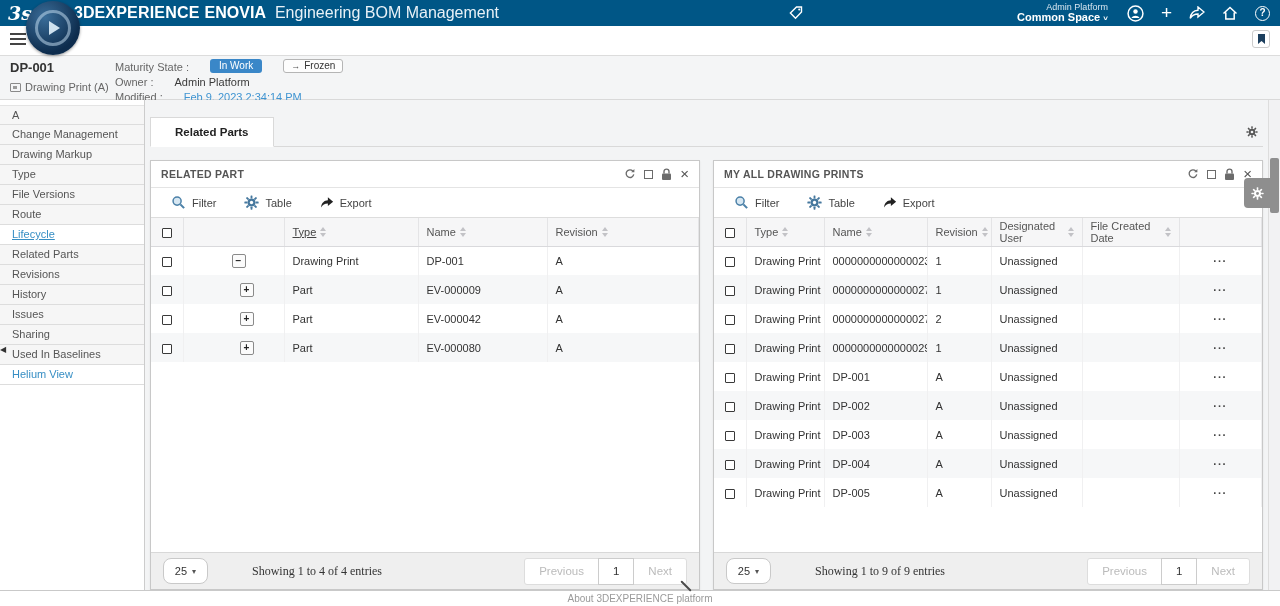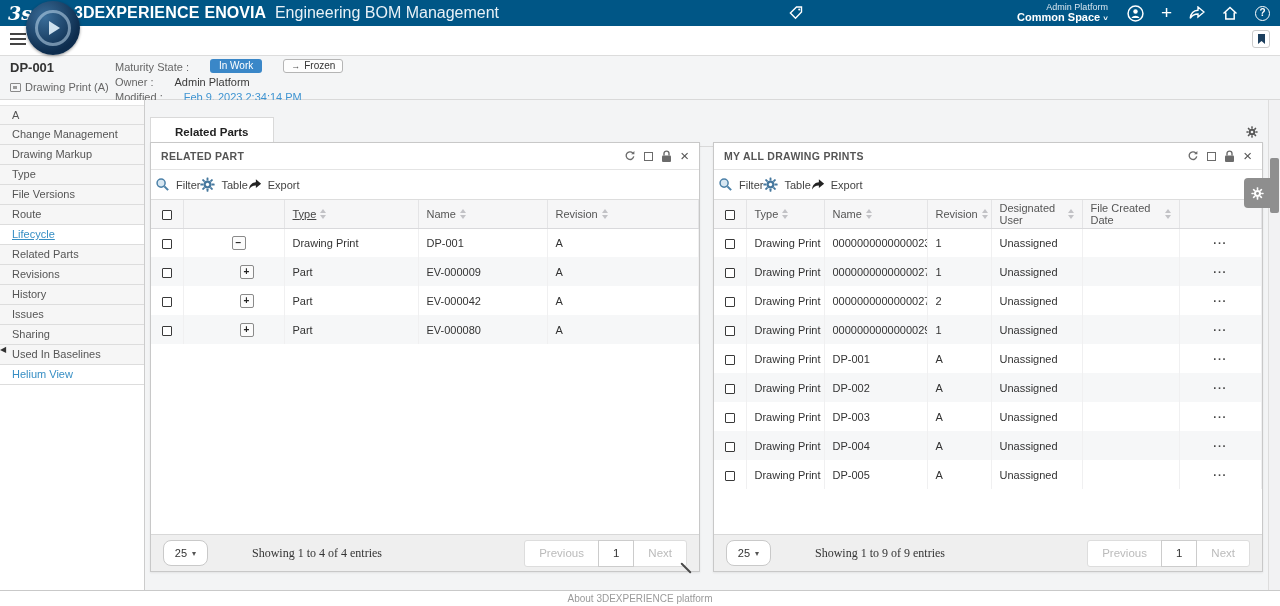--- a/index.html
+++ b/index.html
@@ -96,31 +96,31 @@
 
   
   .tabsbar { position:absolute; left:5px; right:17px; top:17px; height:30px;
     border-bottom:1px solid #d9d9d9; display:flex; }
   .tab { padding:0 24px; line-height:29px; font-size:11.5px; color:#555; cursor:pointer; }
   .tab.active { background:#fff; border:1px solid #d9d9d9; border-bottom:1px solid #fff;
     margin-bottom:-1px; font-weight:bold; color:#222; }
   .content-gear { position:absolute; right:22px; top:26px; color:#555; }
 
   
-  .panel { position:absolute; top:42px; width:550px; height:430px; background:#fff;
+  .panel { position:absolute; top:60px; width:550px; height:430px; background:#fff;
     border:1px solid #c8c8c8; box-shadow:0 1px 2px rgba(0,0,0,.07); }
   .left-panel { left:5px; } .right-panel { left:568px; }
   .panel-header { height:27px; border-bottom:1px solid #e4e4e4; display:flex;
     align-items:center; padding:0 10px; }
   .panel-title { font-size:10.5px; font-weight:bold; color:#555; letter-spacing:.3px; }
   .panel-icons { margin-left:auto; display:flex; align-items:center; gap:8px; color:#6b6b6b; }
   .maxi-ic { width:9px; height:9px; border:1.5px solid #6b6b6b; }
   .close-ic { font-size:15px; line-height:12px; color:#555; }
   .panel-toolbar { height:30px; border-bottom:1px solid #ddd; display:flex;
-    align-items:center; padding:0 4px; }
+    align-items:center; padding:0 20px; gap:28px; }
   .tool { display:flex; align-items:center; gap:6px; font-size:11px; color:#444; cursor:pointer; }
 
   table { width:100%; border-collapse:collapse; table-layout:fixed; font-size:11px; color:#333; }
   th { height:28px; background:#f6f6f7; color:#555; font-weight:400; text-align:left;
     padding:0 8px; border-right:1px solid #e4e4e6; border-bottom:1px solid #d9d9dc; }
   th .th-inner { display:flex; align-items:center; justify-content:flex-start; }
   .th-label.sorted { text-decoration:underline; color:#444; }
   td { height:29px; padding:0 8px; border-right:1px solid #f0f0f1; overflow:hidden; white-space:nowrap; }
   tr.stripe { background:#f6f7f8; }
   .cb-cell { text-align:center; padding:0; }

